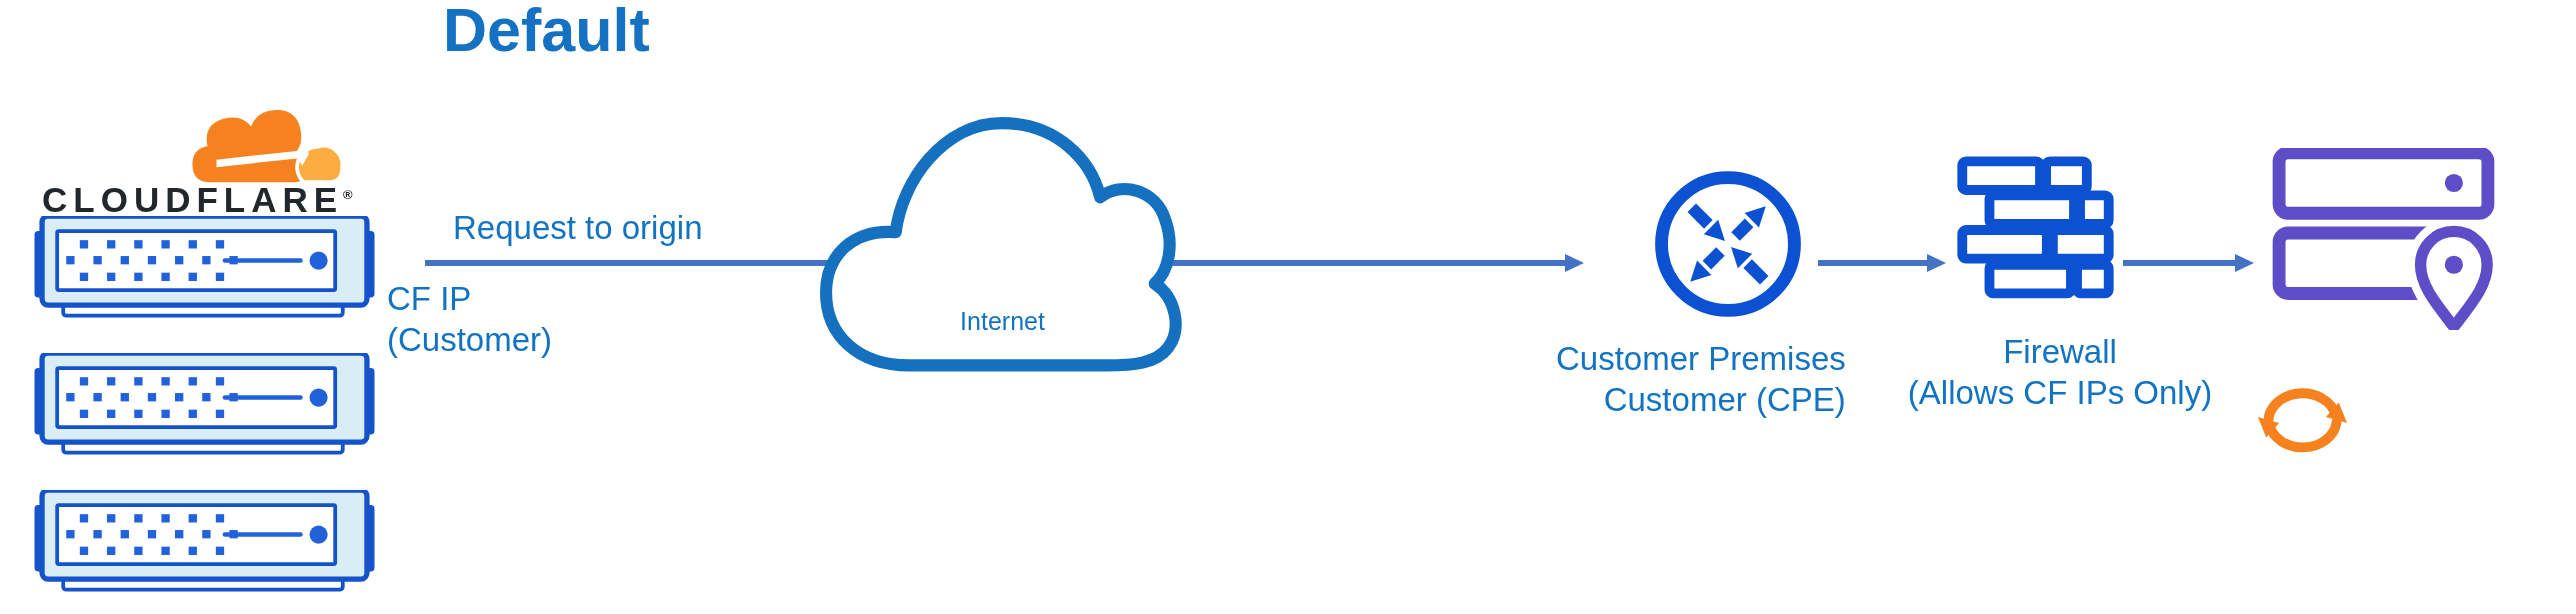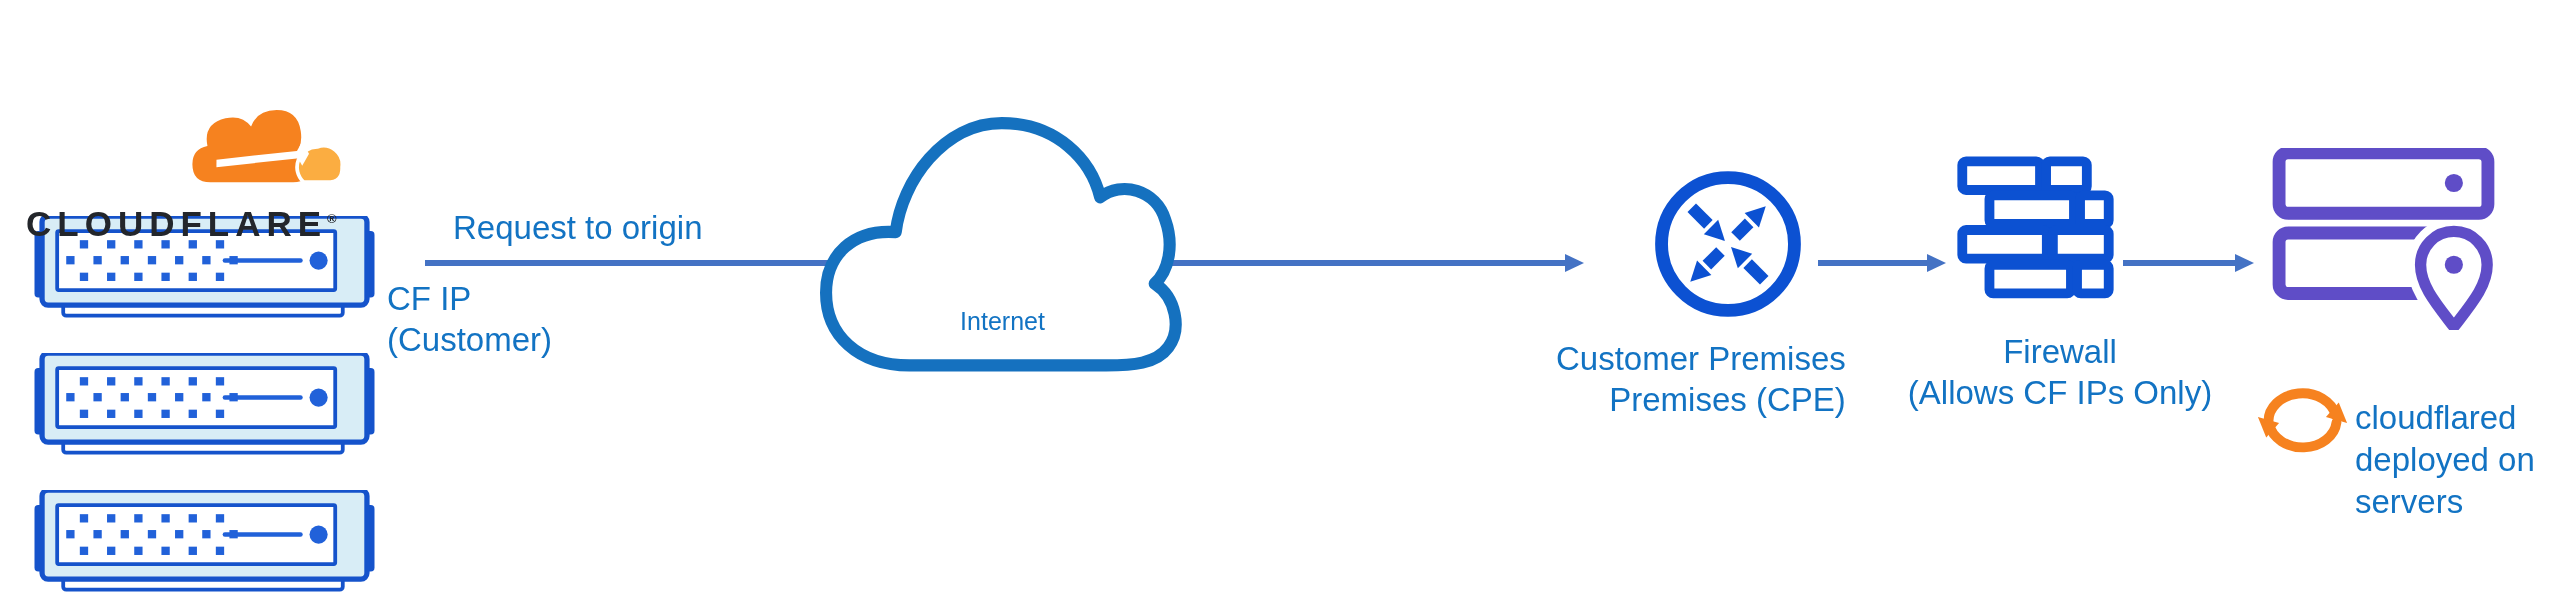--- a/index.html
+++ b/index.html
@@ -3,22 +3,22 @@
 <meta charset="utf-8">
 <style>
   html,body{margin:0;padding:0;background:#fff;}
   body{width:2576px;height:614px;position:relative;overflow:hidden;
        font-family:"Liberation Sans","DejaVu Sans",sans-serif;}
   .abs{position:absolute;}
   .canvas{width:2576px;height:614px;position:relative;}
 
   .title{left:443px;top:0px;font-size:61px;font-weight:600;color:var(--titleBlue);line-height:1;z-index:3;}
 
-  .wordmark{left:26px;top:182px;font-size:35px;font-weight:800;letter-spacing:6px;
-            color:var(--wordmarkDark);line-height:1;z-index:3;white-space:nowrap;margin-top:24px;}
+  .wordmark{left:42px;top:182px;font-size:35px;font-weight:800;letter-spacing:6px;
+            color:var(--wordmarkDark);line-height:1;z-index:3;white-space:nowrap;}
   .wordmark sup{font-size:13px;letter-spacing:0;vertical-align:super;}
 
   .label{color:var(--labelBlue);font-size:33px;line-height:41px;z-index:3;white-space:nowrap;}
   .label.center{text-align:center;}
 
   .edge-line{height:6px;background:var(--arrowBlue);z-index:1;}
   .edge-head{width:0;height:0;border-top:9px solid transparent;border-bottom:9px solid transparent;
              border-left:19px solid var(--arrowBlue);z-index:1;}
 
   .node{z-index:2;}
@@ -41,20 +41,21 @@
   .org-head{fill:var(--orange);}
   .logo-main{fill:var(--orange);}
   .logo-light{fill:var(--orangeLight);stroke:#fff;stroke-width:5;}
   .logo-white{fill:#fff;}
 </style>
 </head>
 <body>
 
 <div class="canvas">
 
+  <div class="abs title">Default</div>
 
   <svg class="abs node" style="left:189px;top:107px;" width="155" height="79" viewBox="0 0 205 105">
     <path class="logo-main" d="M 28 100 Q 4 100 4 76 Q 4 56 24 52 Q 18 22 48 15 Q 70 10 82 26 Q 90 4 116 4 Q 144 4 148 32 Q 150 45 146 54 Q 160 60 160 78 Q 160 100 138 100 Z"></path>
     <path class="logo-light" d="M 152 100 A 27 27 0 0 1 170 53 A 25 25 0 0 1 203 80 Q 204 100 183 100 Z"></path>
     <polygon class="logo-white" points="36,70 146,58 146,68 36,80"></polygon>
     <polygon class="logo-white" points="150,46 159,62 150,78 141,62"></polygon>
   </svg>
   <div class="abs wordmark"><span>CLOUDFLARE</span><sup>®</sup></div>
 
   <svg class="abs node" style="left:34px;top:216px;" width="341" height="102" viewBox="0 0 450 135">
@@ -174,21 +175,21 @@
     <polygon class="ic-fill" points="94,94 85,66 66,85"></polygon>
     <line class="ic-shaft" x1="146" y1="146" x2="124" y2="124"></line>
     <polygon class="ic-fill" points="102,102 130,111 111,130"></polygon>
     <line class="ic-shaft" x1="108" y1="88" x2="126" y2="70"></line>
     <polygon class="ic-fill" points="148,48 139,76 120,57"></polygon>
     <line class="ic-shaft" x1="88" y1="108" x2="70" y2="126"></line>
     <polygon class="ic-fill" points="48,148 76,139 57,120"></polygon>
   </svg>
   <div class="abs label" style="left:1556px;top:338px;text-align:right;">
     <div>Customer Premises</div>
-    <div>Premises (CPE)</div>
+    <div>Customer (CPE)</div>
   </div>
 
   <svg class="abs node" style="left:1957px;top:156px;" width="157" height="145" viewBox="0 0 208 192">
     <rect class="ic-stroke" stroke-width="13" x="7" y="7" width="103" height="38" rx="5"></rect>
     <rect class="ic-stroke" stroke-width="13" x="118" y="7" width="54" height="38" rx="5"></rect>
     <rect class="ic-stroke" stroke-width="13" x="43" y="52" width="112" height="38" rx="5"></rect>
     <rect class="ic-stroke" stroke-width="13" x="163" y="52" width="38" height="38" rx="5"></rect>
     <rect class="ic-stroke" stroke-width="13" x="7" y="98" width="112" height="38" rx="5"></rect>
     <rect class="ic-stroke" stroke-width="13" x="127" y="98" width="74" height="38" rx="5"></rect>
     <rect class="ic-stroke" stroke-width="13" x="43" y="144" width="108" height="38" rx="5"></rect>
@@ -207,20 +208,15 @@
     <path class="pur-stroke" stroke-width="15" d="M 243 236 C 220 206 199 182 199 154 A 44 44 0 1 1 287 154 C 287 182 266 206 243 236 Z"></path>
     <circle class="pur-fill" cx="243" cy="154" r="12"></circle>
   </svg>
 
   <svg class="abs node" style="left:2257px;top:386px;" width="91" height="68" viewBox="0 0 120 90">
     <path class="org-arc" d="M 104 39 A 45 37 0 0 0 15 48"></path>
     <polygon class="org-head" points="12,68 1,41 29,49"></polygon>
     <path class="org-arc" d="M 16 51 A 45 37 0 0 0 105 48"></path>
     <polygon class="org-head" points="108,22 119,49 91,41"></polygon>
   </svg>
-  <div class="abs label" style="left:2355px;top:397px;line-height:42px;">
-    <div>cloudflared</div>
-    <div>deployed on</div>
-    <div>servers</div>
-  </div>
 
 </div>
 
 
 </body></html>

